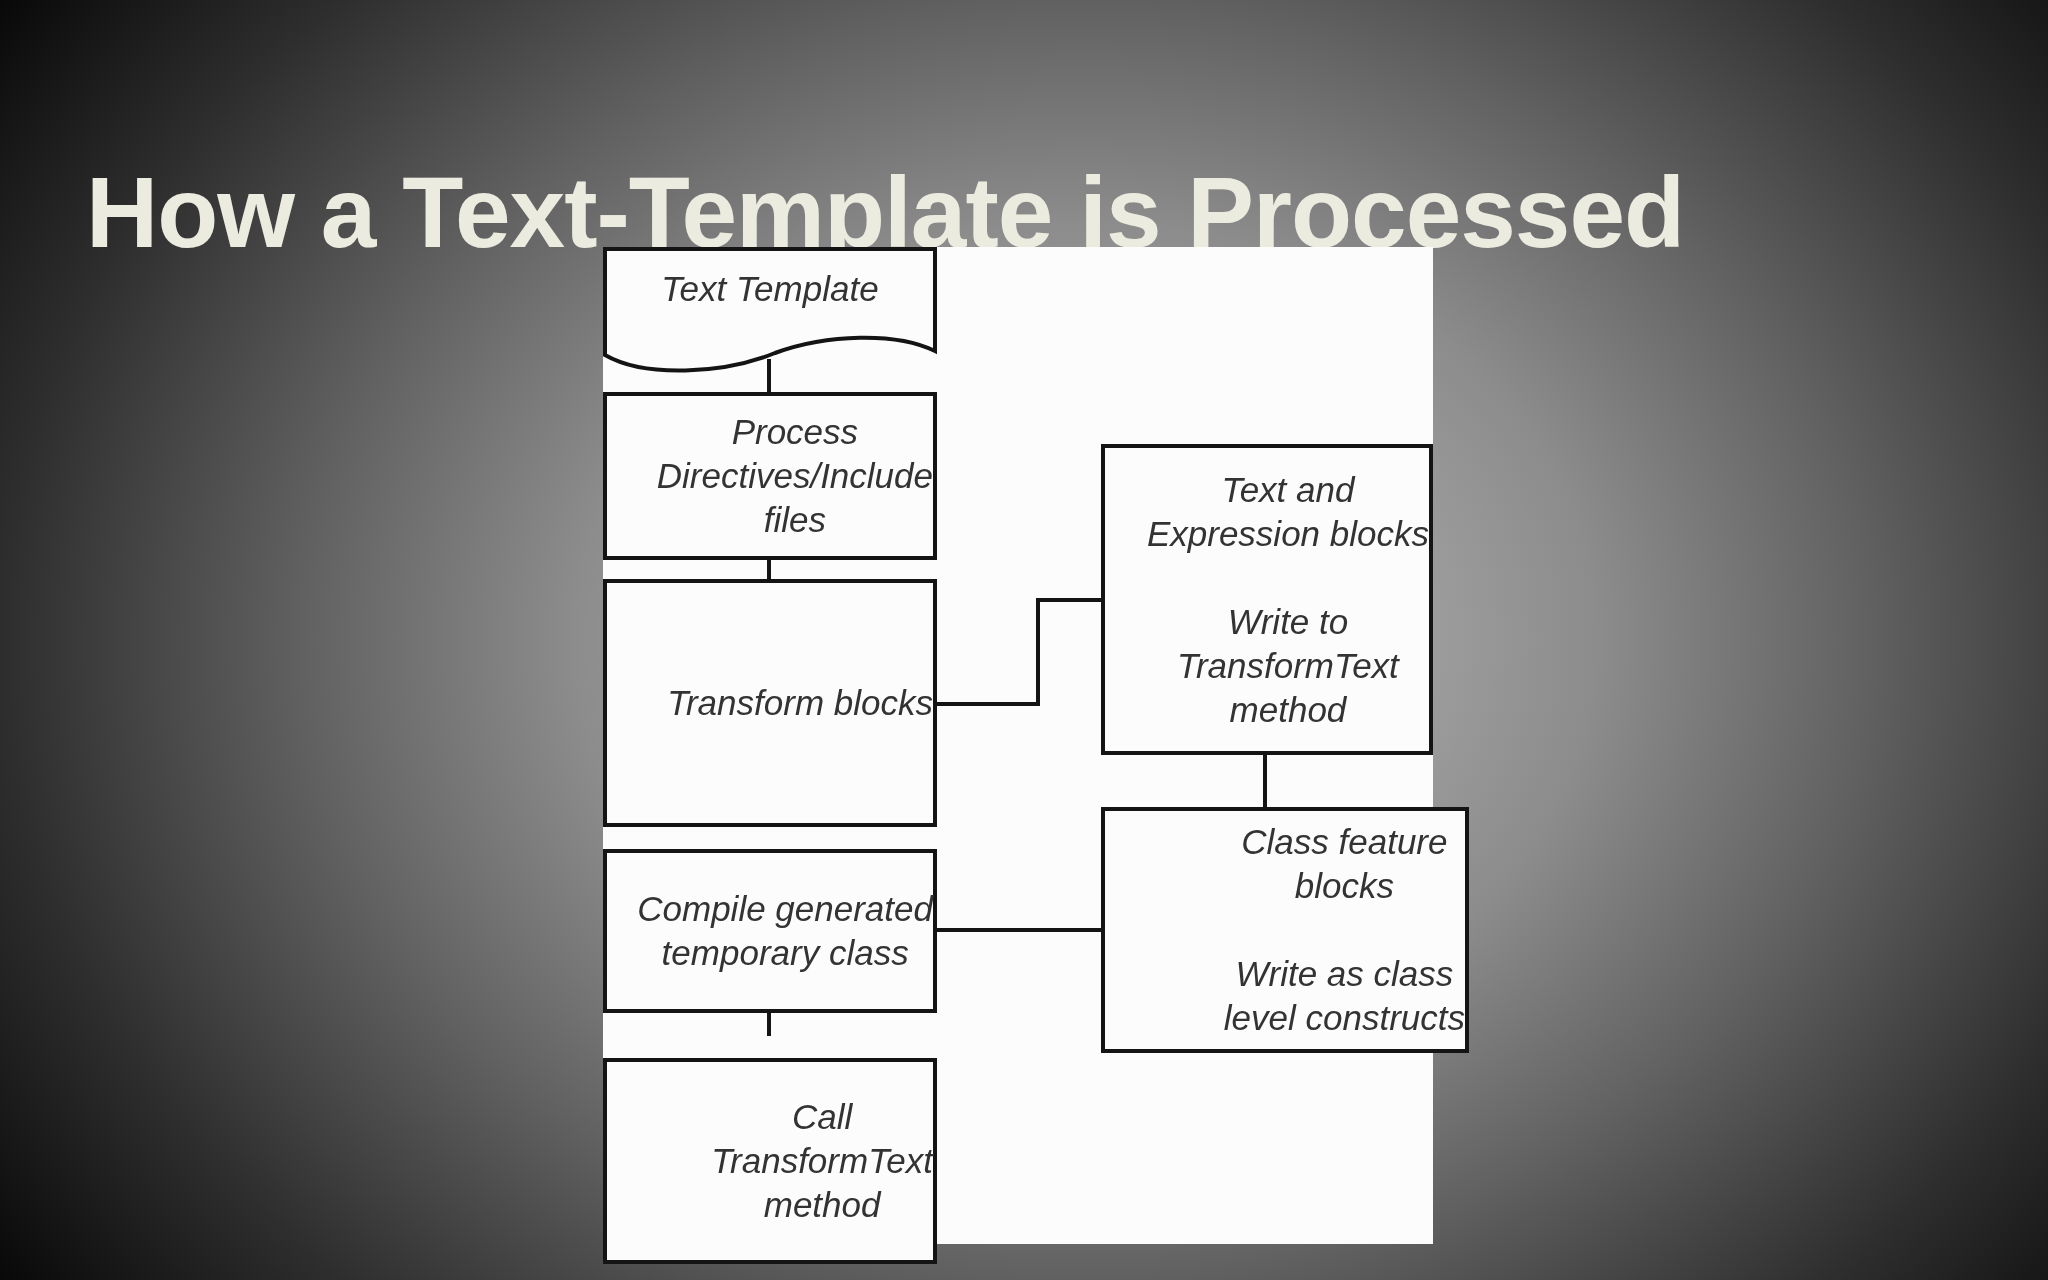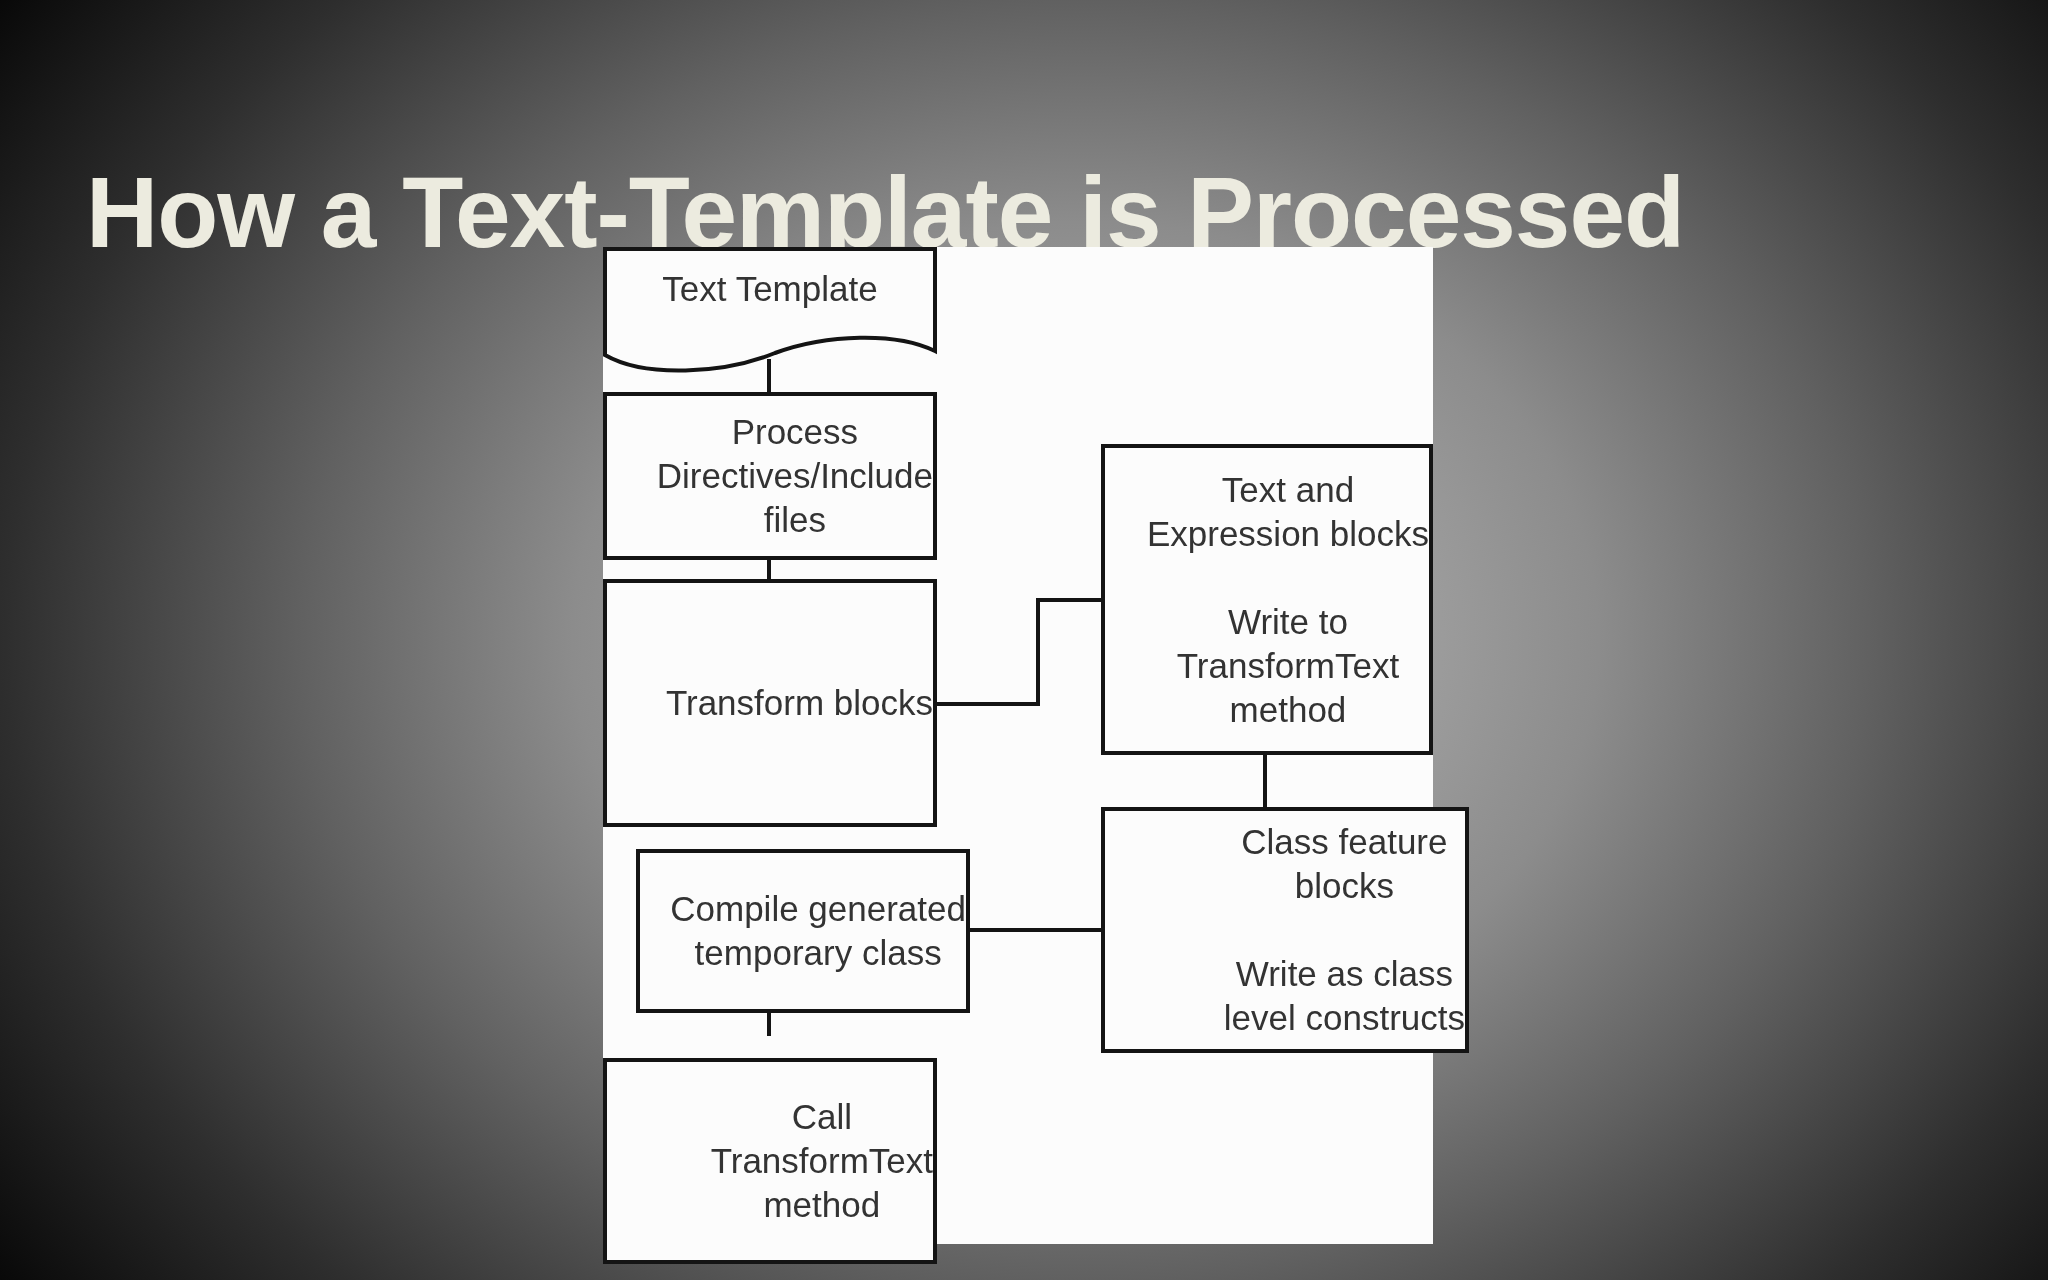--- a/index.html
+++ b/index.html
@@ -25,20 +25,21 @@
     color: #ECEBDF;
     white-space: nowrap;
   }
   .panel {
     position: absolute;
     left: 603px;
     top: 247px;
     width: 830px;
     height: 997px;
     background: #FCFCFC;
+    font-style: italic;
   }
   .connector-layer {
     position: absolute;
     left: 0; top: 0;
     width: 830px;
     height: 997px;
   }
   .node {
     position: absolute;
     box-sizing: border-box;
@@ -57,21 +58,21 @@
   }
   .doc-label {
     position: absolute;
     left: 0;
     top: 20px;
     width: 334px;
   }
   
   .node-process   { left: 0;   top: 145px; width: 334px; height: 168px; }
   .node-transform { left: 0;   top: 332px; width: 334px; height: 248px; padding-left: 28px; }
-  .node-compile   { left: 0;   top: 602px; width: 334px; height: 164px; margin-left: 33px; }
+  .node-compile   { left: 0;   top: 602px; width: 334px; height: 164px; }
   .node-call      { left: 0;   top: 811px; width: 334px; height: 206px; }
   
   .node-textexpr  { left: 498px; top: 197px; width: 332px; height: 311px; padding-left: 24px; }
   .node-classfeat { left: 498px; top: 560px; width: 368px; height: 246px; }
 </style>
 </head>
 <body>
 
 <div class="stage">
 

